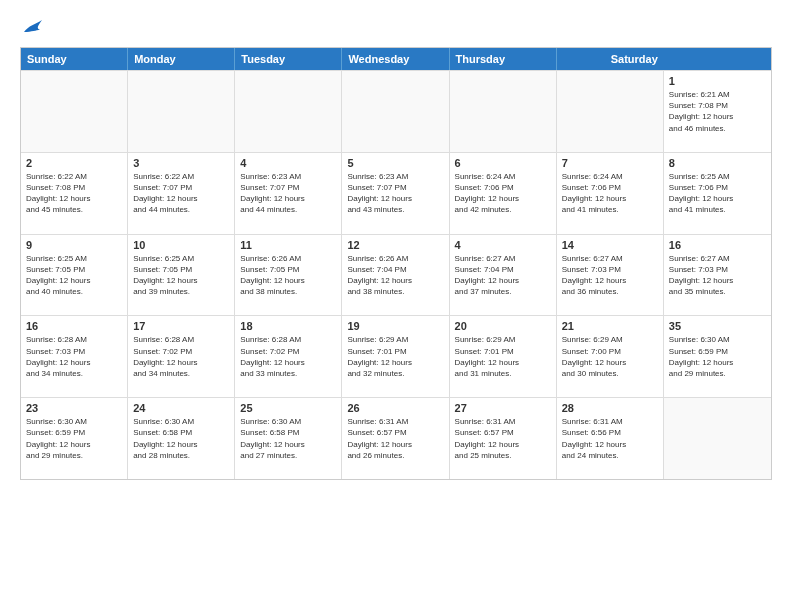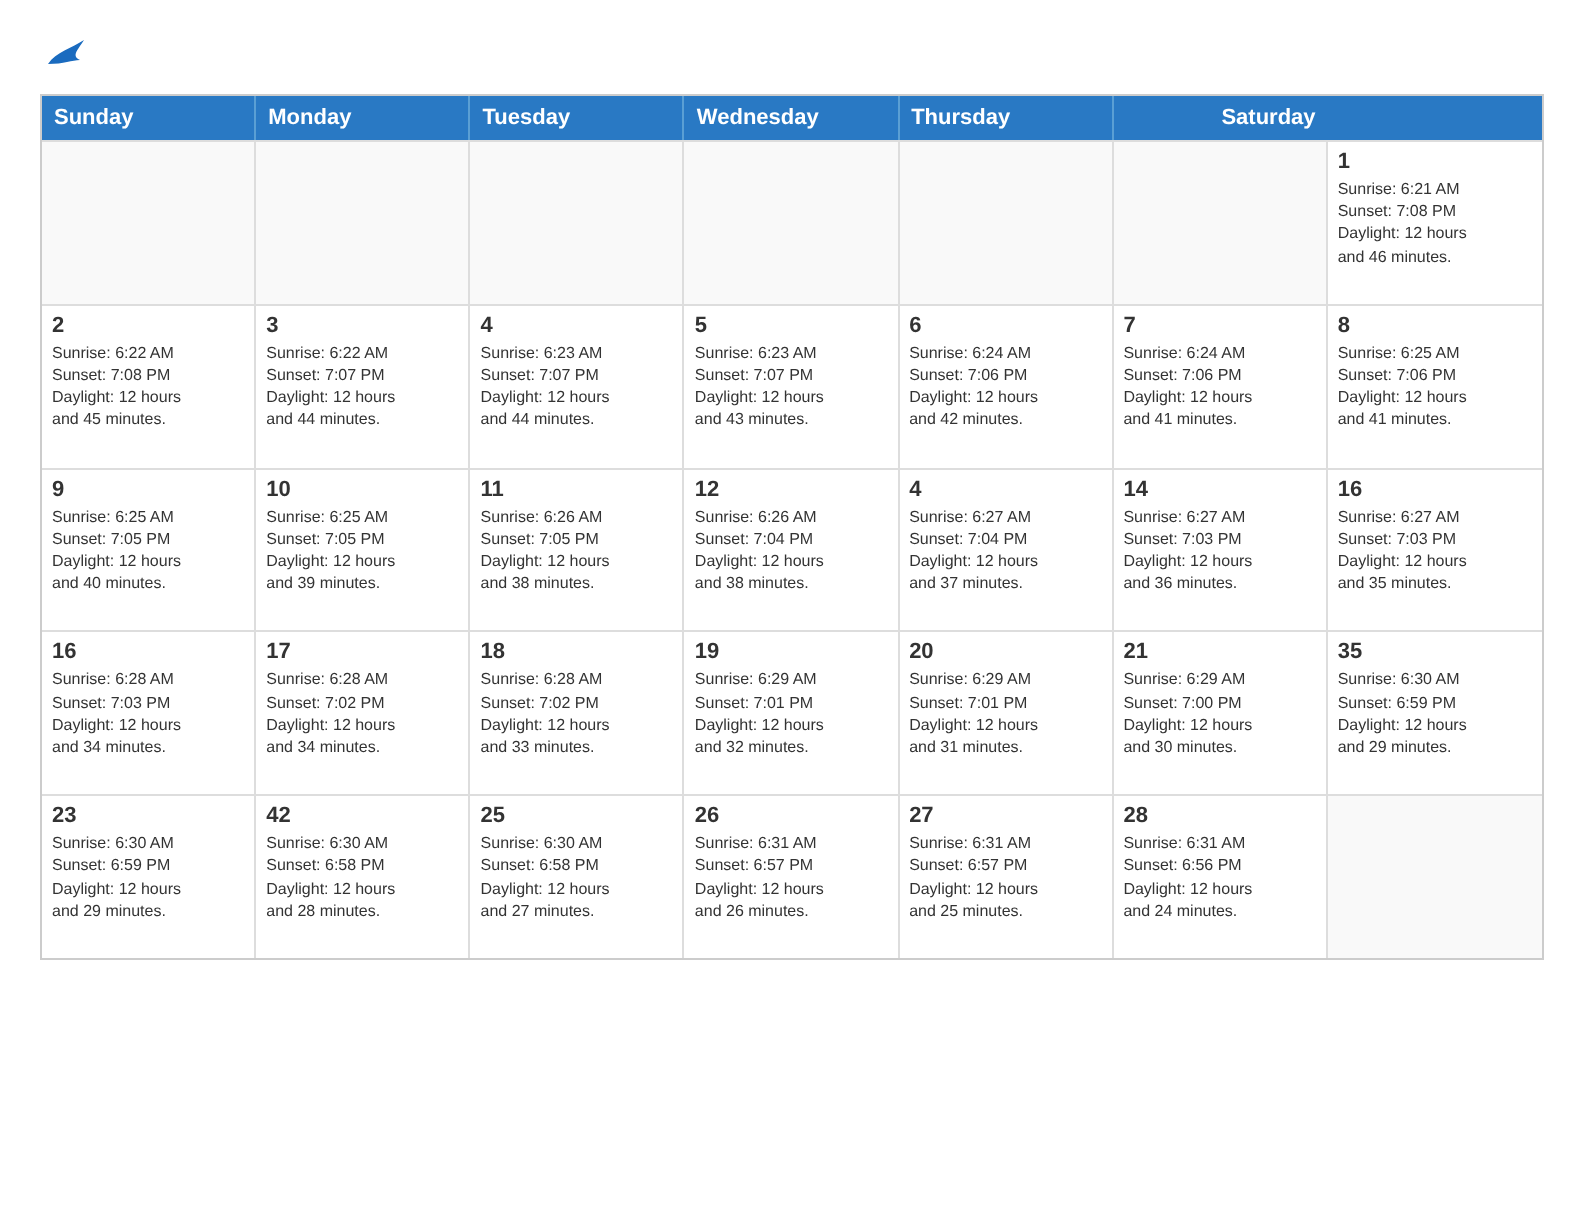--- a/index.html
+++ b/index.html
@@ -316,21 +316,21 @@
         </div>
         <div class="cal-week">
           <div class="cal-cell">
             <span class="day-num">23</span>
             <div class="day-info" style="white-space: pre-line;">Sunrise: 6:30 AM
 Sunset: 6:59 PM
 Daylight: 12 hours
 and 29 minutes.</div>
           </div>
           <div class="cal-cell">
-            <span class="day-num">42</span>
+            <span class="day-num">24</span>
             <div class="day-info" style="white-space: pre-line;">Sunrise: 6:30 AM
 Sunset: 6:58 PM
 Daylight: 12 hours
 and 28 minutes.</div>
           </div>
           <div class="cal-cell">
             <span class="day-num">25</span>
             <div class="day-info" style="white-space: pre-line;">Sunrise: 6:30 AM
 Sunset: 6:58 PM
 Daylight: 12 hours

